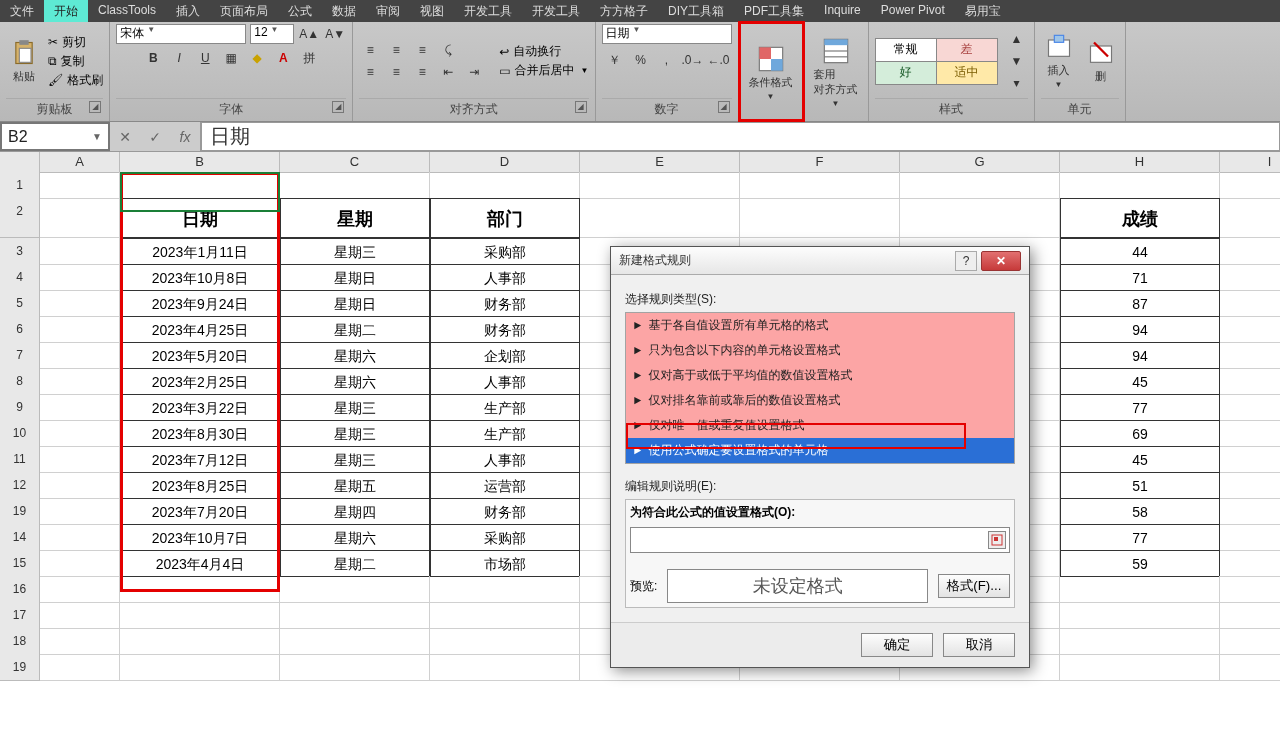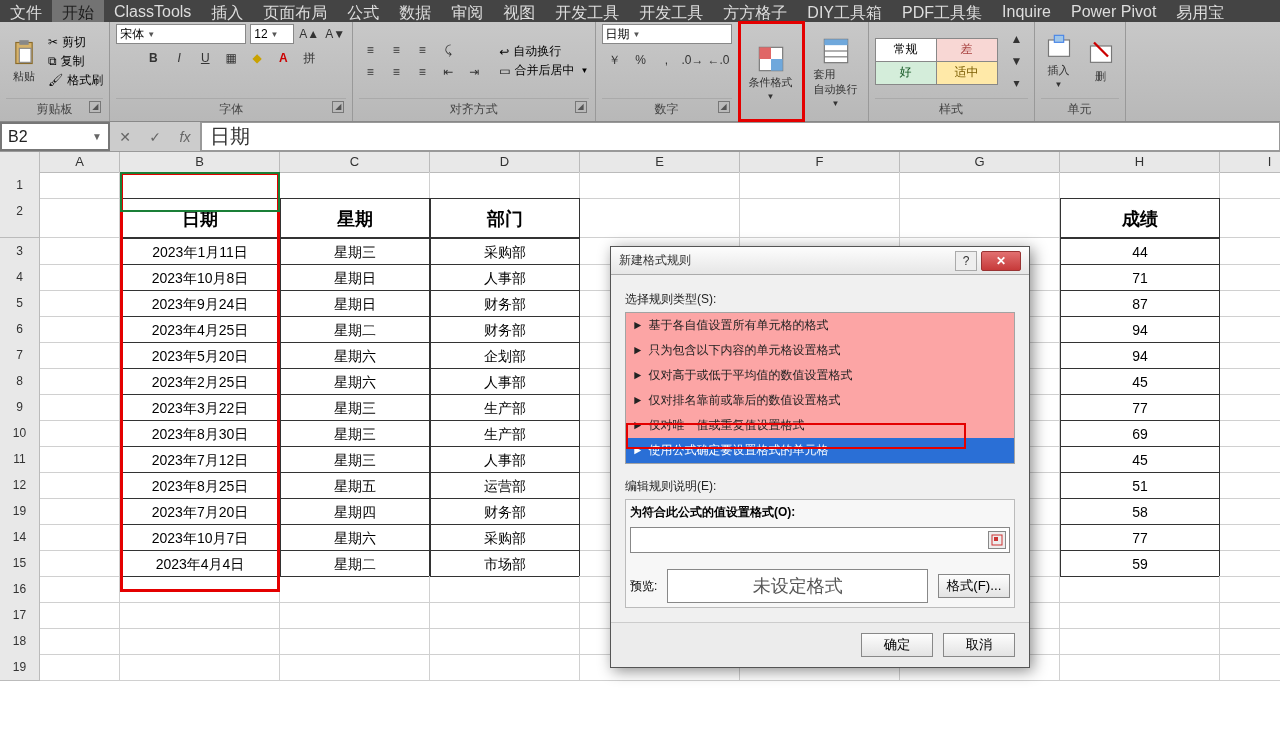--- a/index.html
+++ b/index.html
@@ -1,33 +1,33 @@
 <!DOCTYPE html>
 <html><head>
 <meta charset="utf-8">
 <style>
 * { margin:0; padding:0; box-sizing:border-box; }
 body { font-family:"Microsoft YaHei","SimSun",sans-serif; font-size:12px; background:#fff; overflow:hidden; width:1280px; height:740px; position:relative; }
 
 
 .menu-tabs { display:flex; align-items:stretch; background:#444; color:#fff; height:22px; }
-.menu-tabs .tab { padding:3px 10px; color:#ddd; font-size:16px; cursor:pointer; white-space:nowrap; }
-.menu-tabs .tab.active { background:#737373; color:#222; }
+.menu-tabs .tab { padding:3px 10px; color:#ddd; font-size:12px; cursor:pointer; white-space:nowrap; }
+.menu-tabs .tab.active { background:#5eead4; color:#222; }
 
 
 .ribbon { display:flex; background:linear-gradient(#c8c8c8,#b8b8b8); height:100px; border-bottom:1px solid #888; }
 .ribbon-group { display:flex; flex-direction:column; border-right:1px solid #999; padding:2px 6px 0 6px; }
 .ribbon-group .body { flex:1; display:flex; align-items:center; gap:6px; }
 .ribbon-group .label { text-align:center; font-size:12px; color:#444; padding:2px 0 3px; border-top:1px solid #aaa; position:relative; }
 .ribbon-group .label .launcher { position:absolute; right:2px; top:2px; width:12px; height:12px; border:1px solid #777; font-size:8px; line-height:10px; text-align:center; color:#555; }
 .rb-btn { display:flex; flex-direction:column; align-items:center; padding:2px 4px; cursor:pointer; color:#333; font-size:11px; gap:2px; }
 .rb-btn.big svg { width:28px; height:28px; }
 .small-row { display:flex; gap:4px; align-items:center; }
 .small-btn { width:22px; height:20px; display:flex; align-items:center; justify-content:center; cursor:pointer; color:#333; font-size:12px; border:1px solid transparent; }
-.select-box { display:flex; align-items:center; border:1px solid #888; background:#fff; height:20px; font-size:12px; padding:0 3px; }
+.select-box { display:flex; align-items:flex-start; border:1px solid #888; background:#fff; height:20px; font-size:12px; padding:0 3px; }
 .select-box .arrow { margin-left:3px; font-size:8px; color:#555; }
 .col { display:flex; flex-direction:column; gap:2px; }
 
 
 .style-gallery { display:grid; grid-template-columns:repeat(2,60px); gap:1px; border:1px solid #888; background:#888; }
 .style-cell { background:#fff; height:22px; display:flex; align-items:center; justify-content:center; font-size:12px; }
 .style-cell.normal { background:#fff; color:#000; }
 .style-cell.bad    { background:#f8d7d4; color:#a94442; }
 .style-cell.good   { background:#d4edda; color:#155724; }
 .style-cell.neutral{ background:#ffe9a8; color:#7a5c00; }
@@ -240,21 +240,21 @@
   <div class="ribbon-group" style="min-width:58px">
     <div class="body">
       <div class="rb-btn big">
         <svg viewBox="0 0 24 24">
             <rect x="2" y="2" width="20" height="20" fill="#fff" stroke="#777"></rect>
             <rect x="2" y="2" width="20" height="5" fill="#6fa8dc"></rect>
             <line x1="2" y1="12" x2="22" y2="12" stroke="#777"></line>
             <line x1="2" y1="17" x2="22" y2="17" stroke="#777"></line>
           </svg>
         <span style="white-space:pre">套用
-自动换行</span>
+对齐方式</span>
         <span style="font-size:8px">▼</span>
       </div>
     </div>
     <div class="label" style="border-top:none;height:0;padding:0"></div>
   </div>
 
   <div class="ribbon-group">
     <div class="body">
       <div class="style-gallery">
         <div class="style-cell normal">常规</div>

